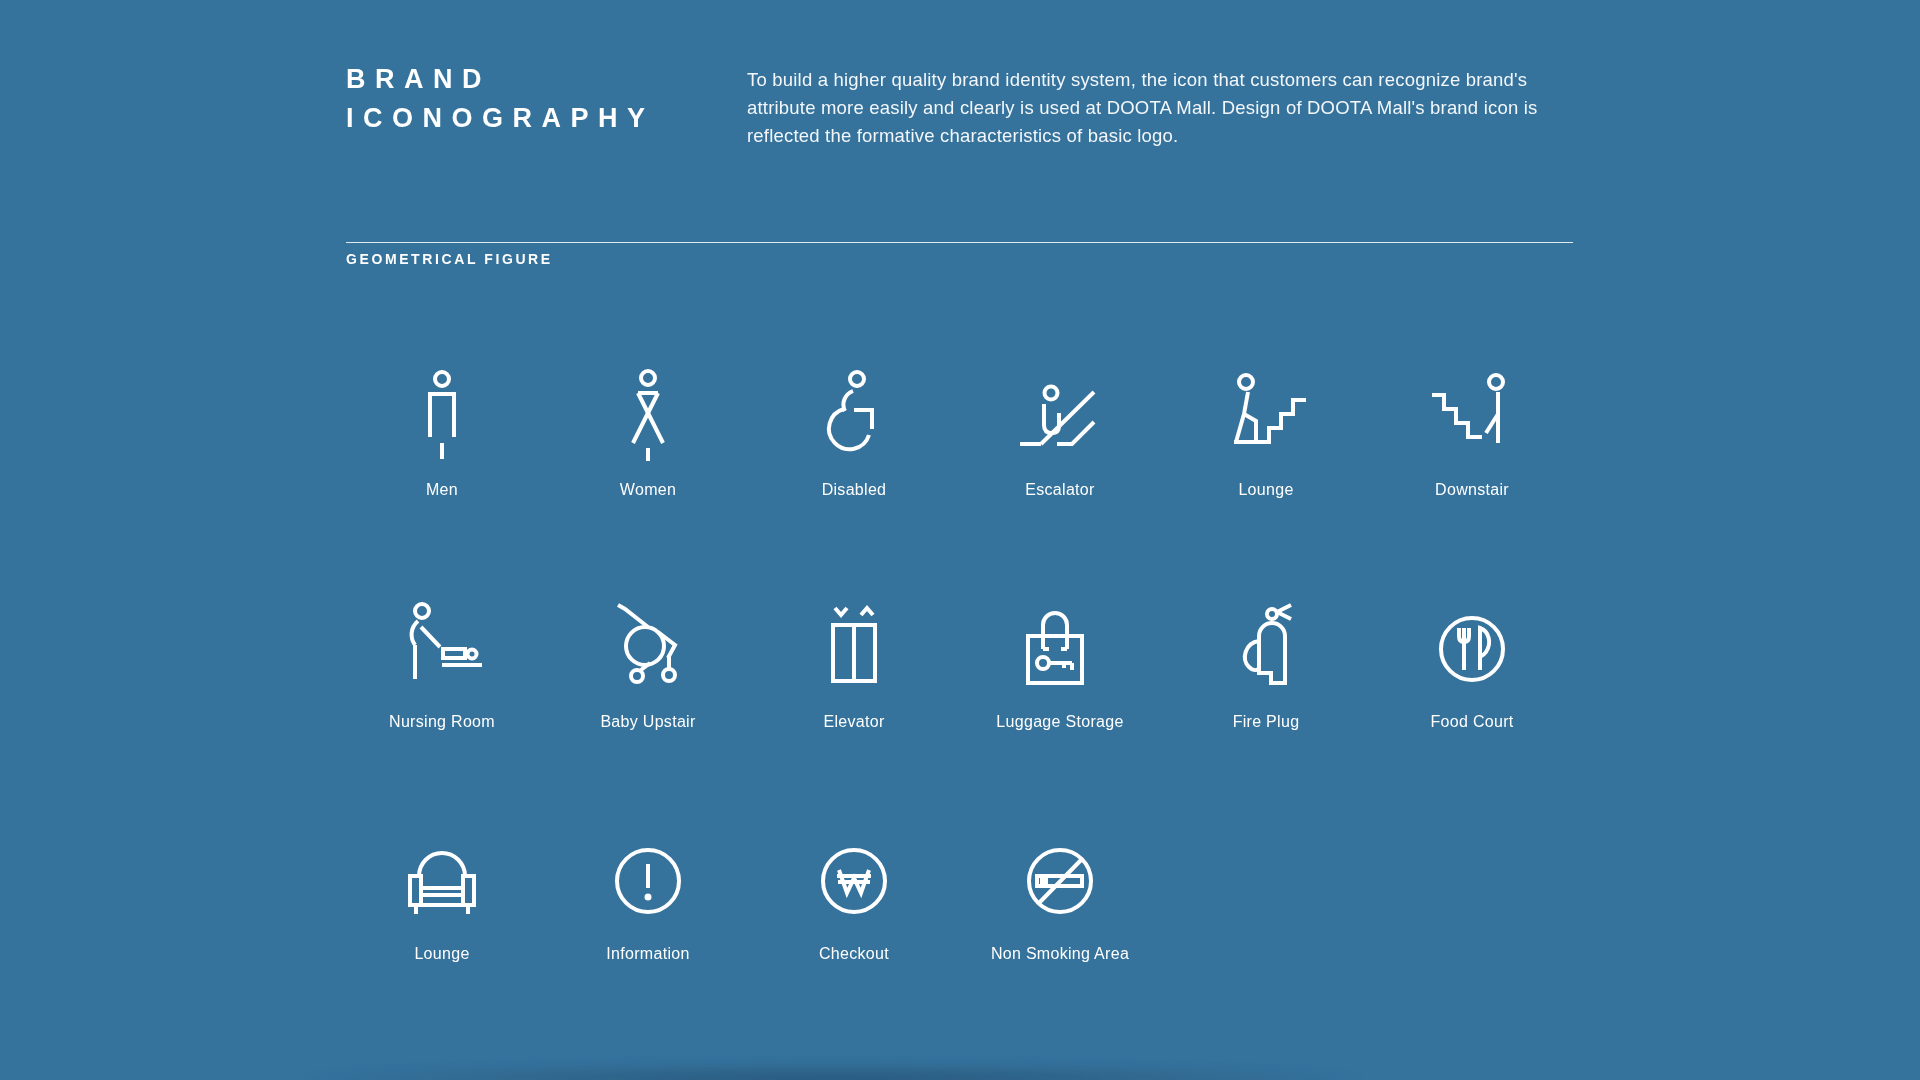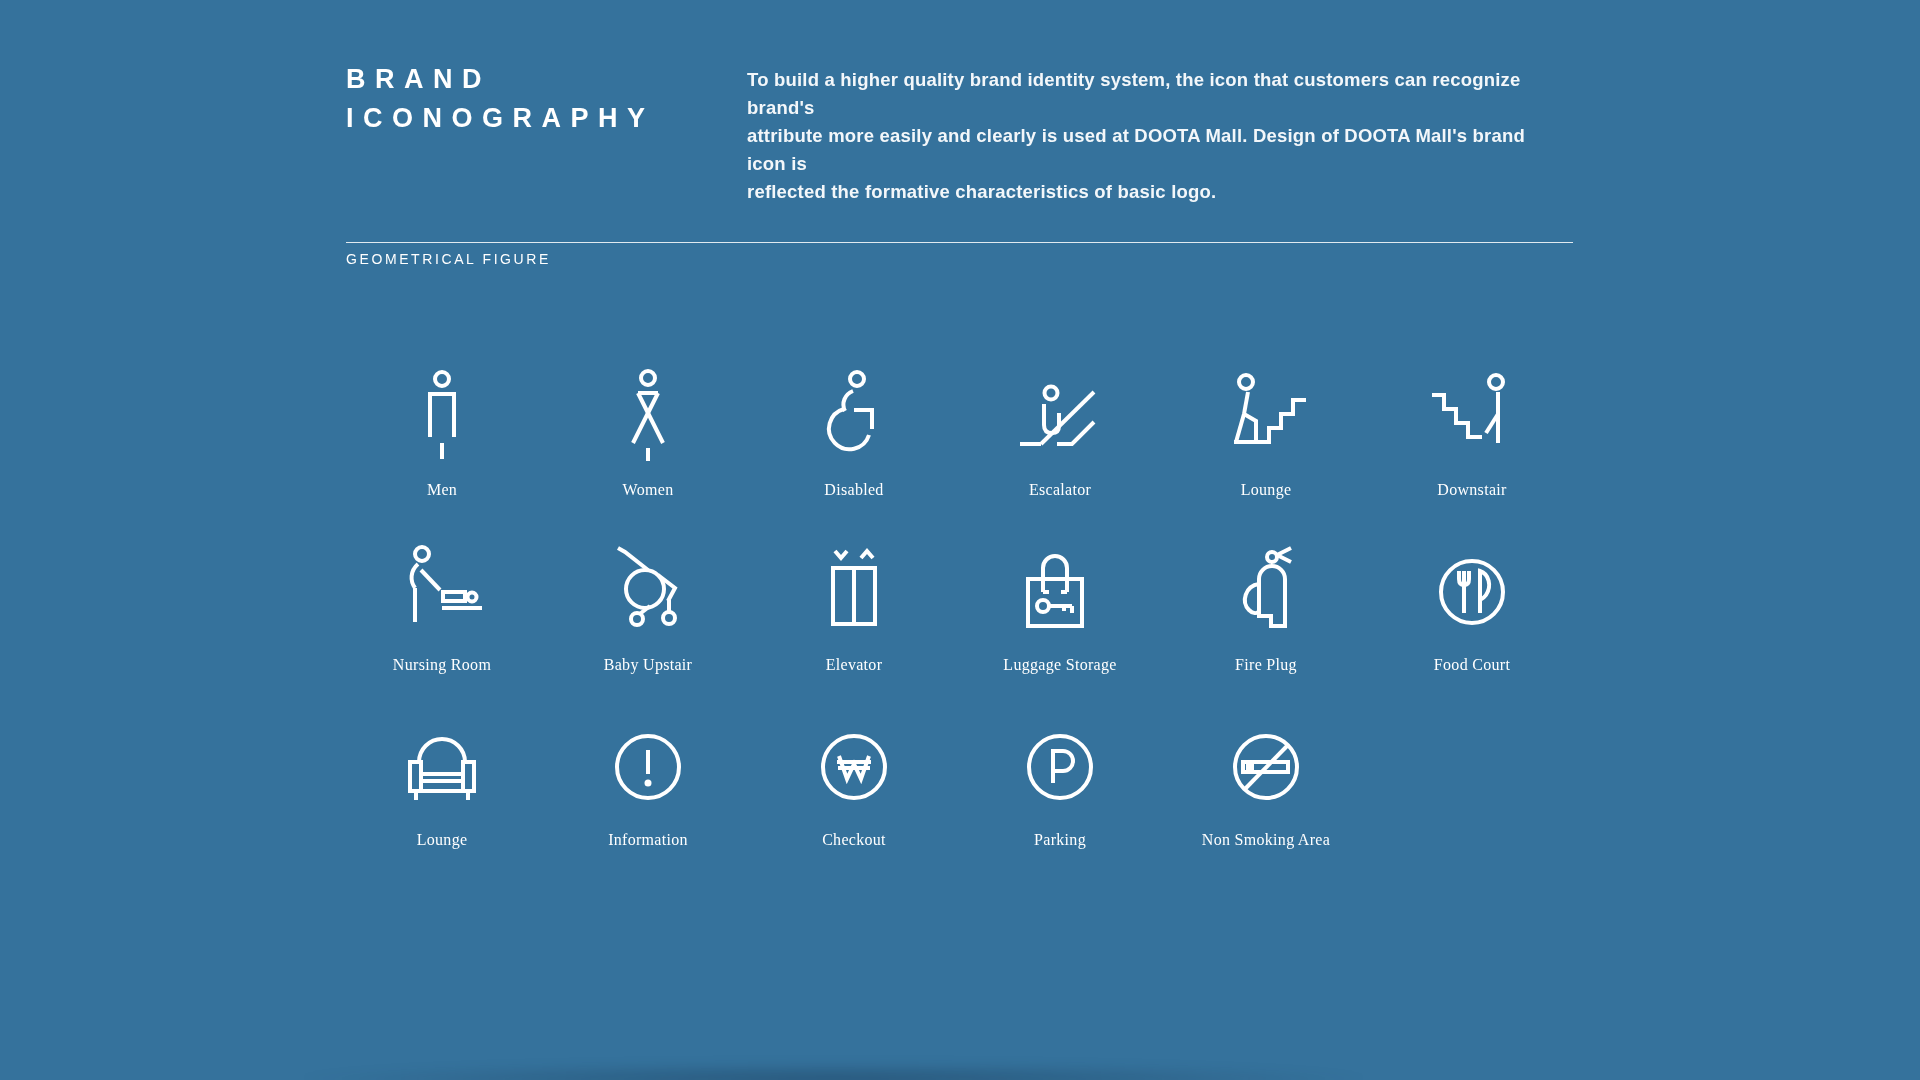--- a/index.html
+++ b/index.html
@@ -13,34 +13,34 @@
     background:#35729C;
   }
   .page-title{
     position:absolute;left:346px;top:60px;
     color:#FFFFFF;font-weight:bold;font-size:27px;line-height:39px;
     letter-spacing:9.5px;white-space:nowrap;
   }
   .page-desc{
     position:absolute;left:747px;top:66px;width:820px;
     color:#F3F7FA;font-size:18.5px;line-height:28px;letter-spacing:0.2px;
-    font-weight:700;
+    font-weight:400;
   }
   .divider{
     position:absolute;left:346px;top:242px;width:1227px;height:1px;
     background:rgba(255,255,255,0.85);
   }
   .section-heading{
     position:absolute;left:346px;top:251px;
-    color:#FFFFFF;font-weight:normal;font-size:14px;letter-spacing:2.6px;
+    color:#FFFFFF;font-weight:bold;font-size:14px;letter-spacing:2.6px;
     white-space:nowrap;
   }
   .icon-grid{
     position:absolute;left:339px;top:367px;
-    display:grid;grid-template-columns:repeat(6,206px);row-gap:43px;font-family:Liberation Serif, serif;
+    display:grid;grid-template-columns:repeat(6,206px);row-gap:100px;
   }
   .icon-cell{
     display:flex;flex-direction:column;align-items:center;
   }
   .icon-box{height:100px;display:flex;align-items:flex-start;justify-content:center;}
   .glyph{width:90px;height:100px;display:block;}
   .glyph path,.glyph circle{
     fill:none;stroke:#FFFFFF;stroke-width:4;
     stroke-linecap:butt;stroke-linejoin:miter;
   }
@@ -256,29 +256,20 @@
             <path d="M28,45 L62,45"></path>
             <path d="M29,51 L61,51"></path>
           </svg>
         </div>
         <div class="icon-label">Checkout</div>
       </div>
       <div class="icon-cell">
         <div class="icon-box">
           <svg viewBox="0 0 90 100" class="glyph">
             <circle cx="45" cy="50" r="31"></circle>
-            <path d="M38,66 L38,34 L48,34 A10,10 0 0 1 48,54 L38,54"></path>
-          </svg>
-        </div>
-        <div class="icon-label">Parking</div>
-      </div>
-      <div class="icon-cell">
-        <div class="icon-box">
-          <svg viewBox="0 0 90 100" class="glyph">
-            <circle cx="45" cy="50" r="31"></circle>
             <path d="M22,45 L27,45 L27,55 L22,55 Z"></path>
             <path d="M31,45 L67,45 L67,55 L31,55 Z"></path>
             <path d="M24,72 L67,28"></path>
           </svg>
         </div>
         <div class="icon-label">Non Smoking Area</div>
       </div>
     </div>
 
   <div class="bottom-shadow"></div>

